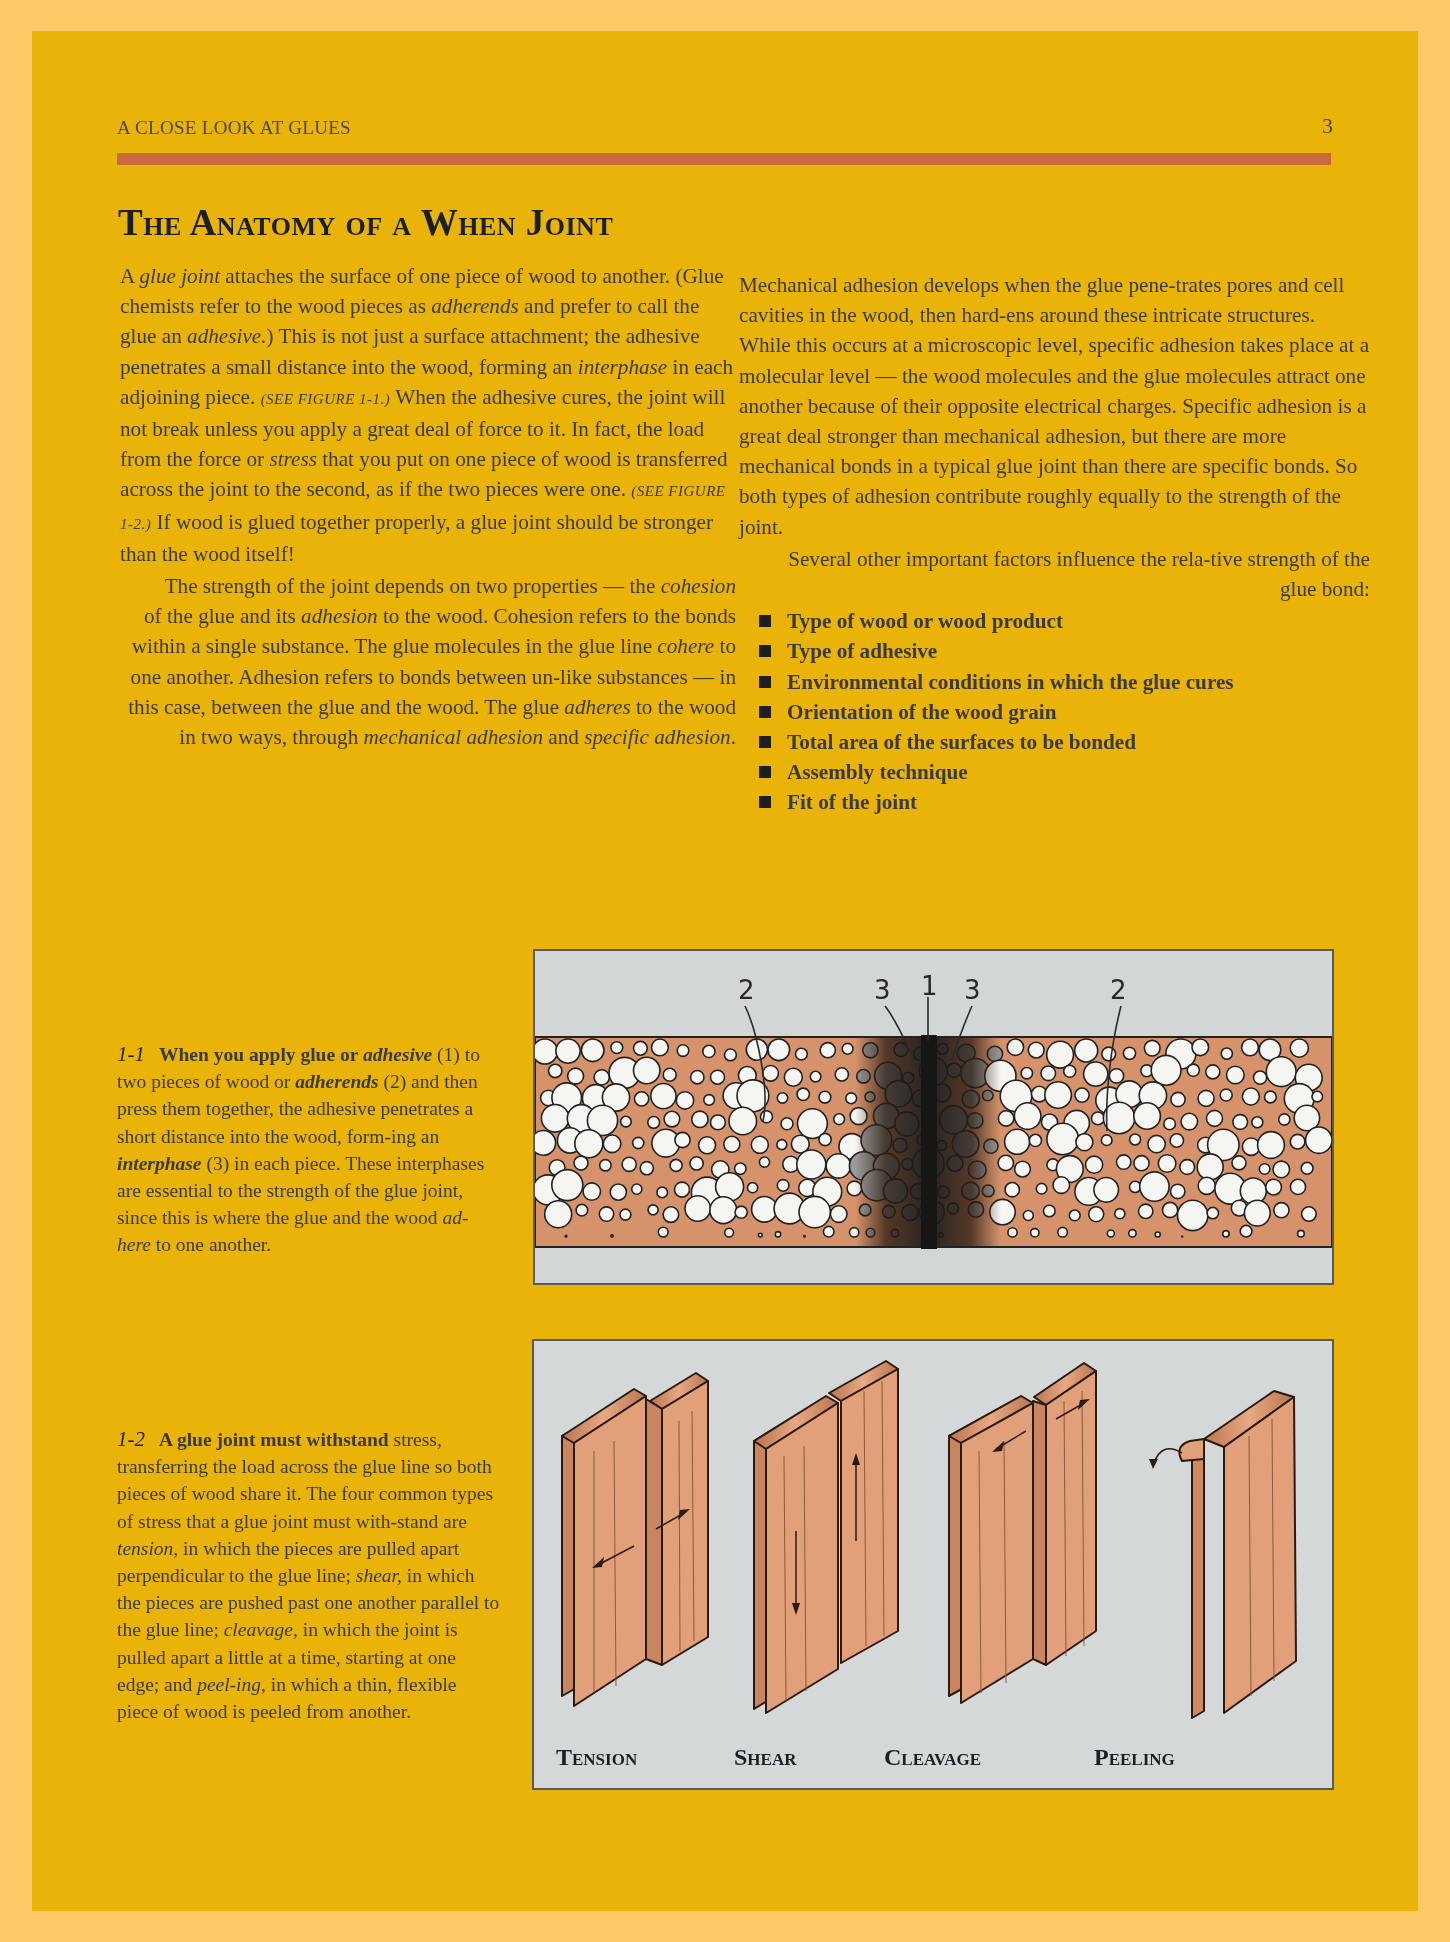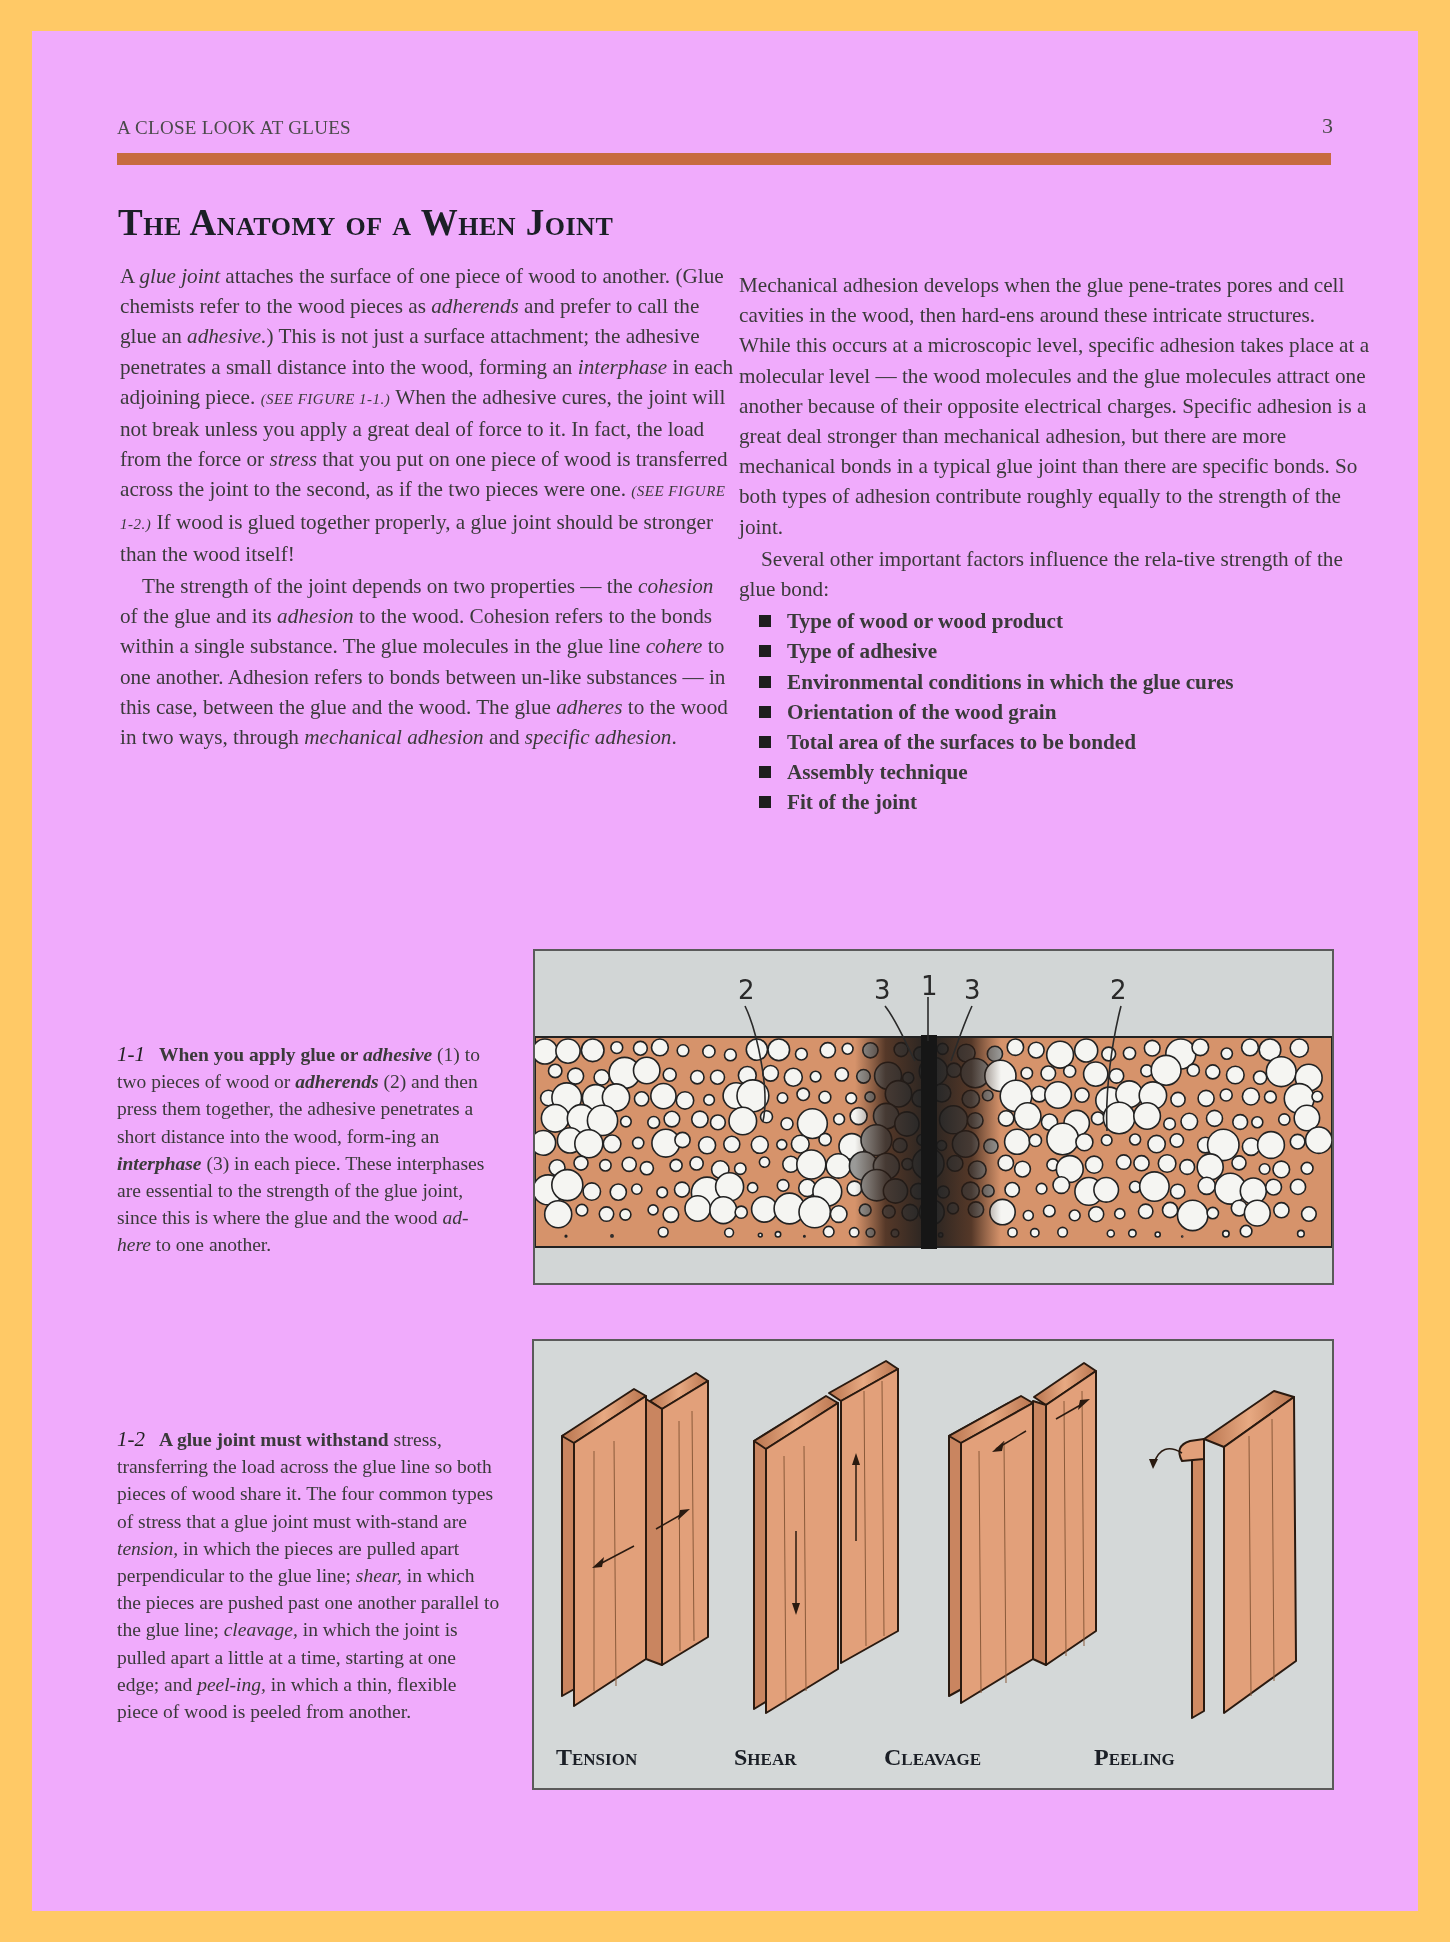--- a/index.html
+++ b/index.html
@@ -1,27 +1,27 @@
 <!DOCTYPE html>
 <html><head>
 <meta charset="utf-8">
 <style>
   html, body { margin:0; padding:0; }
   body { width:1450px; height:1942px; background:#FFC966; position:relative; overflow:hidden; }
-  .page { position:absolute; left:32px; top:31px; width:1386px; height:1880px; background:#f0abfc; }
+  .page { position:absolute; left:32px; top:31px; width:1386px; height:1880px; background:#eab308; }
   .serif { font-family:"Liberation Serif","DejaVu Serif",serif; color:#3a3a3a; }
   .running-head { position:absolute; left:85px; top:86px; font-size:19px; letter-spacing:0.3px; color:#4a4a4a; }
   .page-num { position:absolute; left:1290px; top:82px; font-size:22px; color:#4a4a4a; }
   .rule { position:absolute; left:85px; top:122px; width:1214px; height:12px; background:#C76B3F; }
   .title { position:absolute; left:86px; top:170px; font-size:37px; font-weight:bold; color:#1b1f26; font-variant:small-caps; letter-spacing:0.5px; margin:0; }
   .col { position:absolute; font-size:21.2px; line-height:30.2px; color:#3a3a3a; text-align:left; }
   .col p { margin:2px; }
   .col-left { left:86px; top:228px; width:620px; }
   .col-right { left:705px; top:237px; width:635px; }
-  .indent { text-indent:22px; }
+  .indent { text-indent:22px;text-align:right; }
   .sc { font-size:15px; font-style:italic; letter-spacing:0.5px; text-transform:uppercase; }
   .bullets { list-style:none; margin:0; padding:0 0 0 22px; }
   .bullets li { position:relative; padding-left:28px;font-weight:bold; }
   .bullets li .bullet { position:absolute; left:0; top:9px; width:12px; height:12px; background:#1e1e1e; }
   .caption { position:absolute; font-size:19.5px; line-height:27.2px; color:#3a3a3a; width:385px; }
   .caption .num { font-weight:normal; font-style:italic; font-size:21px; color:#222; margin-right:14px; }
   .cap1 { left:85px; top:1010px; }
   .cap2 { left:85px; top:1395px; }
   .fig { position:absolute; border:2px solid #5a5a5a; background:#D2D6D6; box-sizing:border-box; overflow:hidden; }
   .fig1 { left:501px; top:918px; width:801px; height:336px; }

